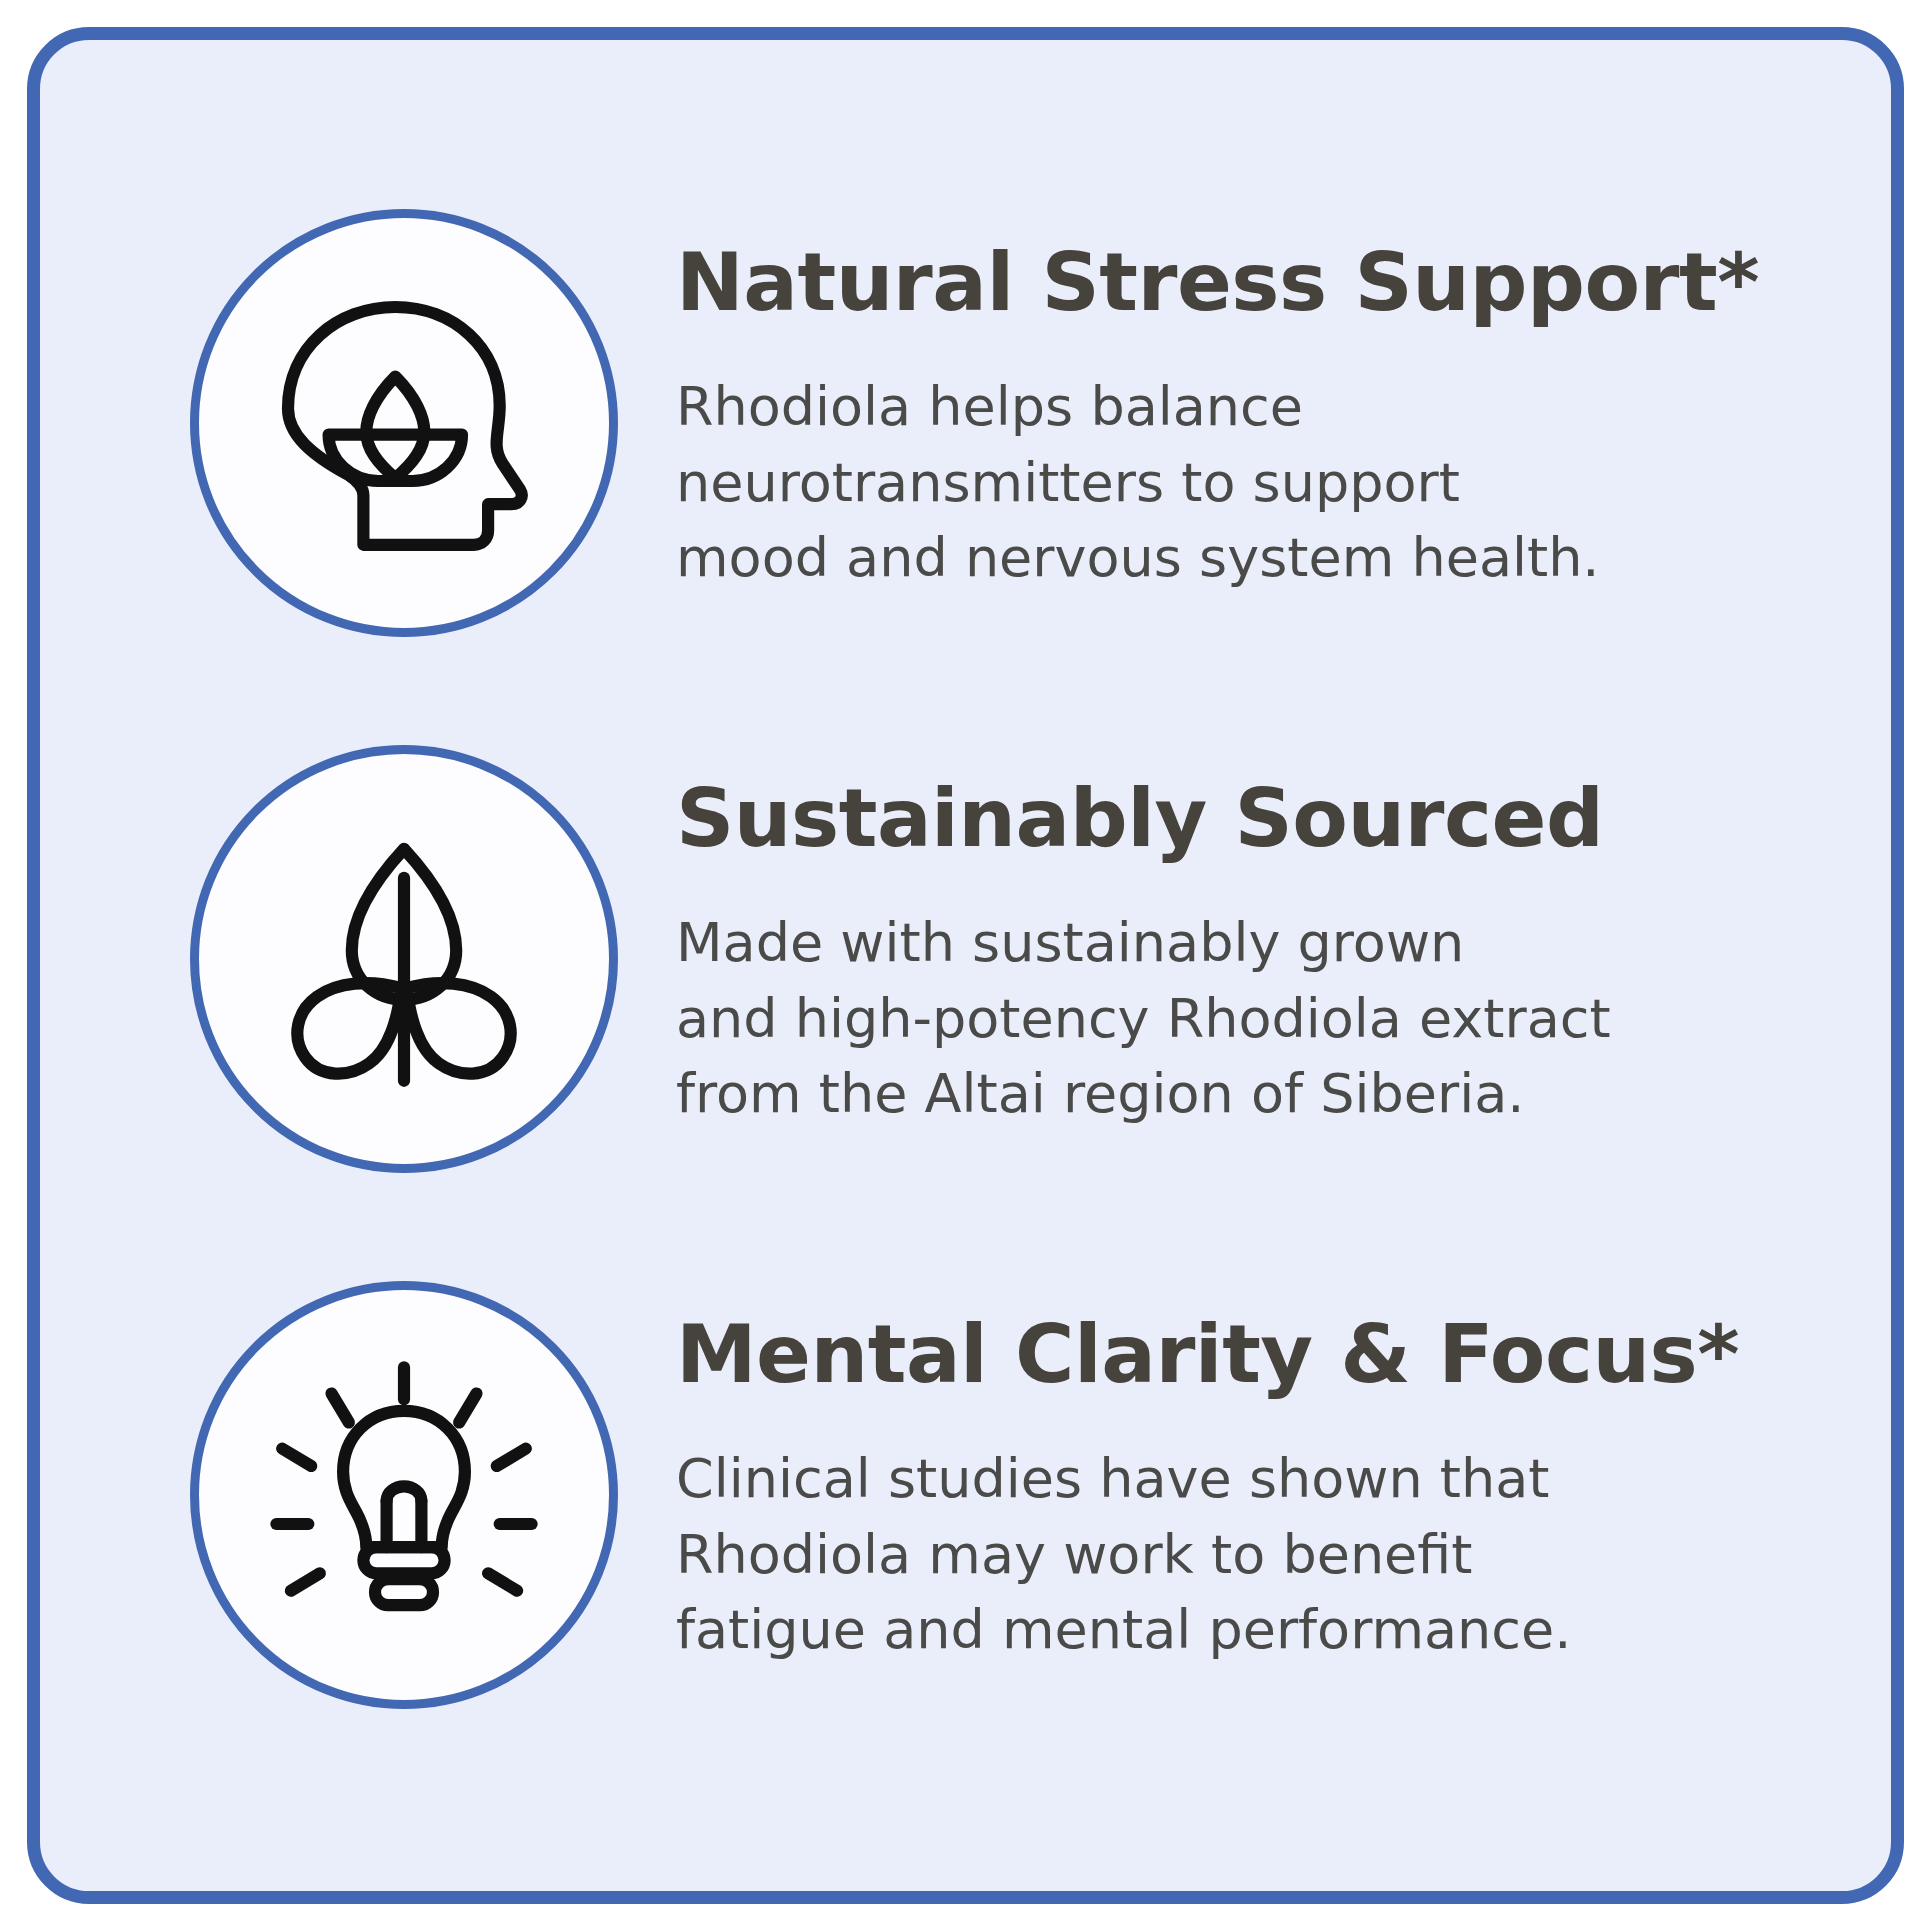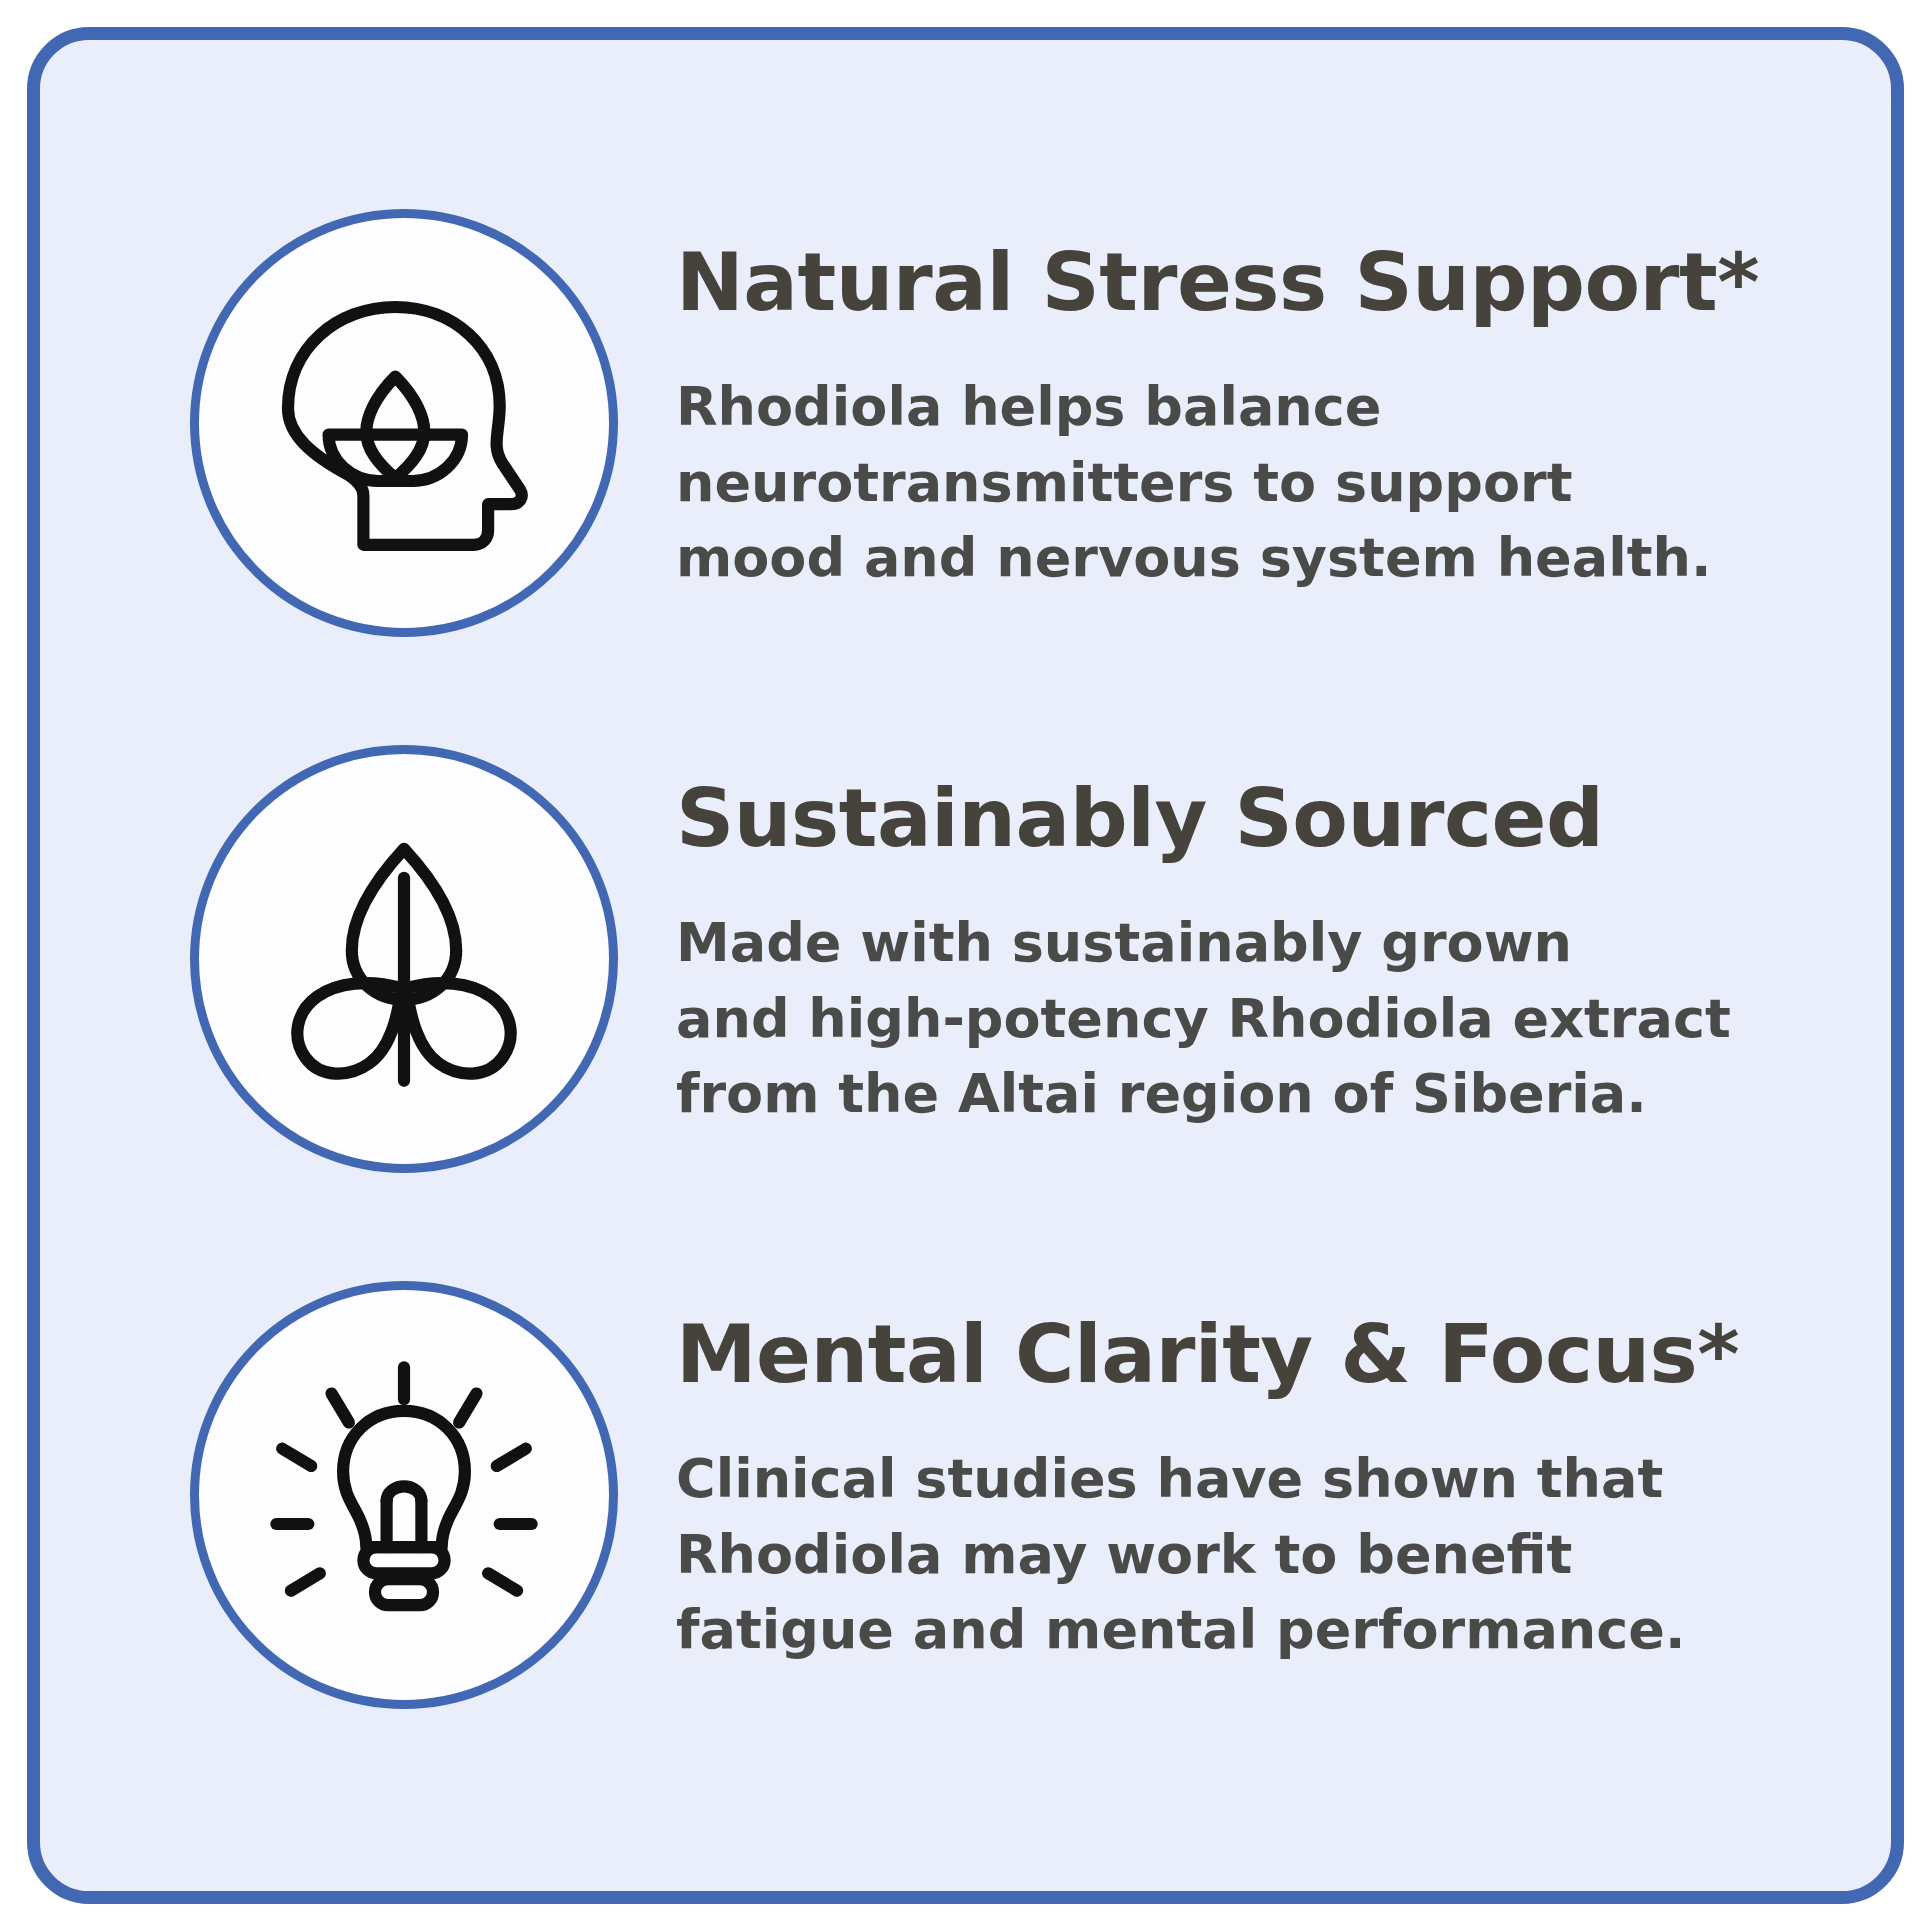--- a/index.html
+++ b/index.html
@@ -58,21 +58,21 @@
     font-size:81px;
     font-weight:bold;
     color:#46423c;
     line-height:1.0;
     letter-spacing:-0.5px;
     margin:0 0 46px 0;
     white-space:nowrap;
   }
   .feature-body{
     font-size:54px;
-    font-weight:700;
+    font-weight:400;
     color:#4a4a48;
     line-height:1.40;
     margin:0;
     white-space:pre-line;
   }
 </style>
 </head>
 <body>
 
 <div id="card">

